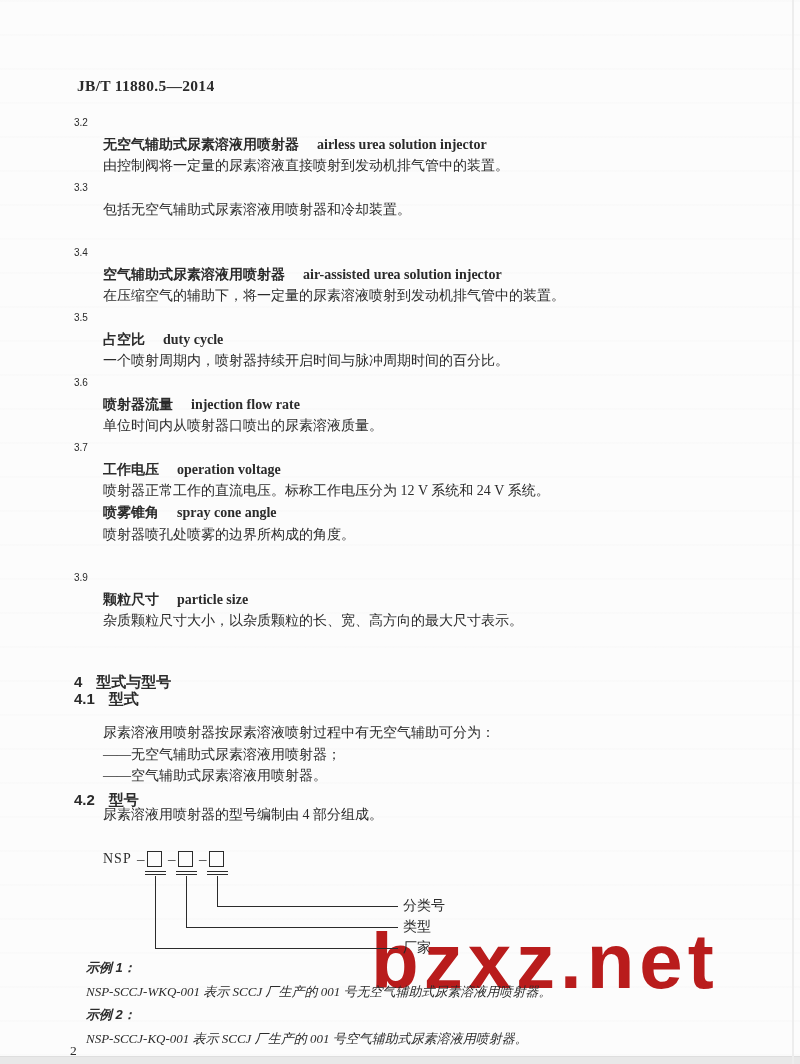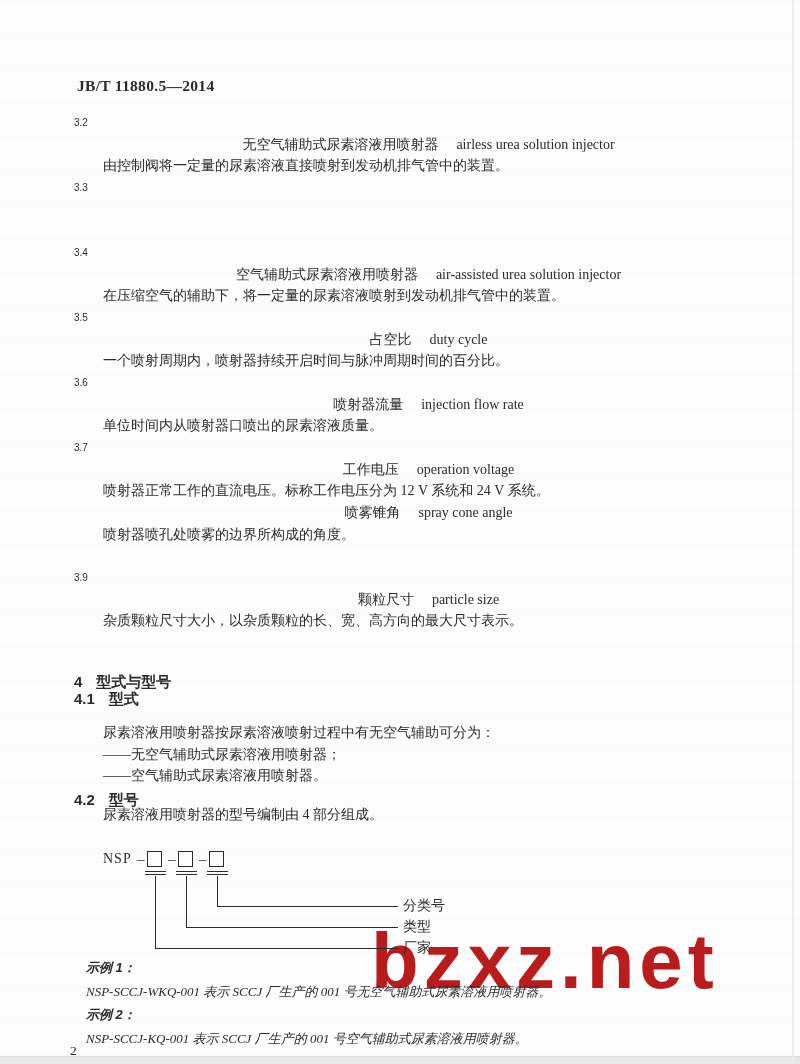--- a/index.html
+++ b/index.html
@@ -25,21 +25,21 @@
   .doc-header{
     position:absolute;left:77px;top:77px;
     font-weight:bold;font-size:15.5px;letter-spacing:.3px;
     font-family:"Liberation Serif", serif;
   }
   
   .terms{position:absolute;left:74px;top:112px;width:680px;font-size:14px;}
   .term-block{height:65px;}
   .term-block>div{height:21.7px;line-height:21.7px;white-space:nowrap;}
   .t-num{font-family:"Liberation Sans", sans-serif;font-size:10px;}
-  .t-term{padding-left:29px;font-weight:normal;font-family:"Liberation Sans", sans-serif;font-size:14px;text-align:center;}
+  .t-term{padding-left:29px;font-weight:bold;font-family:"Liberation Sans", sans-serif;font-size:14px;}
   .t-term .en{margin-left:18px;font-family:"Liberation Serif", serif;}
   .t-def{padding-left:29px;}
   
   .h-sec{position:absolute;font-weight:bold;font-family:"Liberation Sans", sans-serif;font-size:15px;white-space:nowrap;}
   .h-sec .num{display:inline-block;margin-right:14px;font-family:"Liberation Sans", sans-serif;}
   .sec4-heading{left:74px;top:633px;margin-top:40px;}
   .s41-heading{left:74px;top:690px;}
   .s42-heading{left:74px;top:791px;}
   .body-line{position:absolute;font-size:14px;white-space:nowrap;}
   .s41-intro{left:103px;top:724px;}
@@ -85,20 +85,21 @@
   <div class="terms">
 
     <div class="term-block">
       <div class="t-num">3.2</div>
       <div class="t-term"><span class="zh">无空气辅助式尿素溶液用喷射器</span><span class="en">airless urea solution injector</span></div>
       <div class="t-def">由控制阀将一定量的尿素溶液直接喷射到发动机排气管中的装置。</div>
     </div>
 
     <div class="term-block">
       <div class="t-num">3.3</div>
+      <div class="t-def">包括无空气辅助式尿素溶液用喷射器和冷却装置。</div>
     </div>
 
     <div class="term-block">
       <div class="t-num">3.4</div>
       <div class="t-term"><span class="zh">空气辅助式尿素溶液用喷射器</span><span class="en">air-assisted urea solution injector</span></div>
       <div class="t-def">在压缩空气的辅助下，将一定量的尿素溶液喷射到发动机排气管中的装置。</div>
     </div>
 
     <div class="term-block">
       <div class="t-num">3.5</div>

